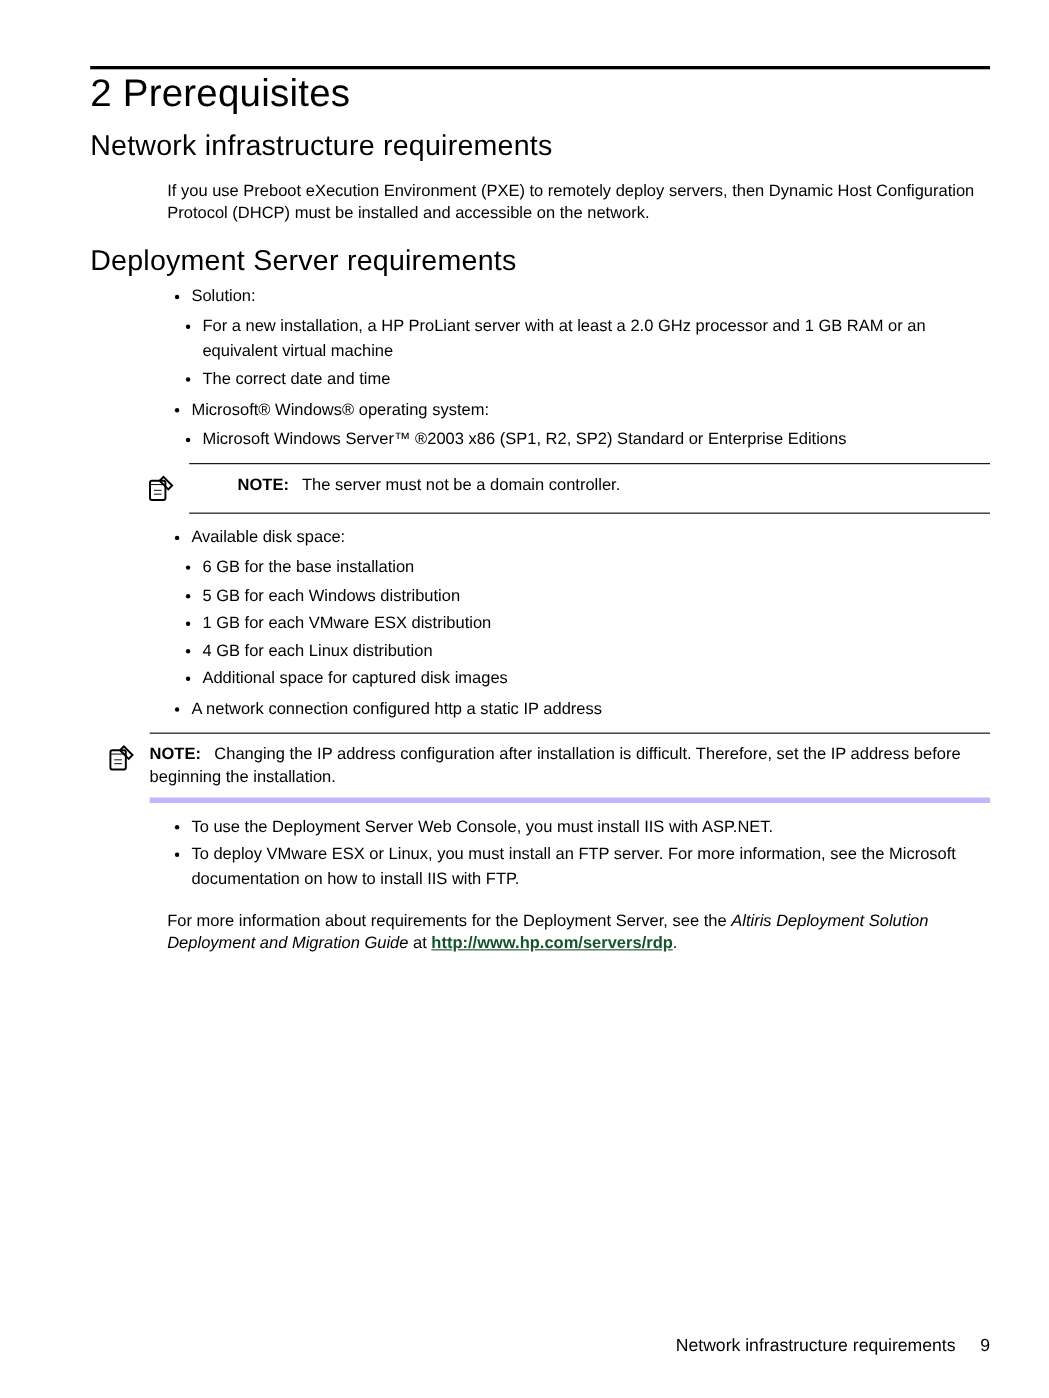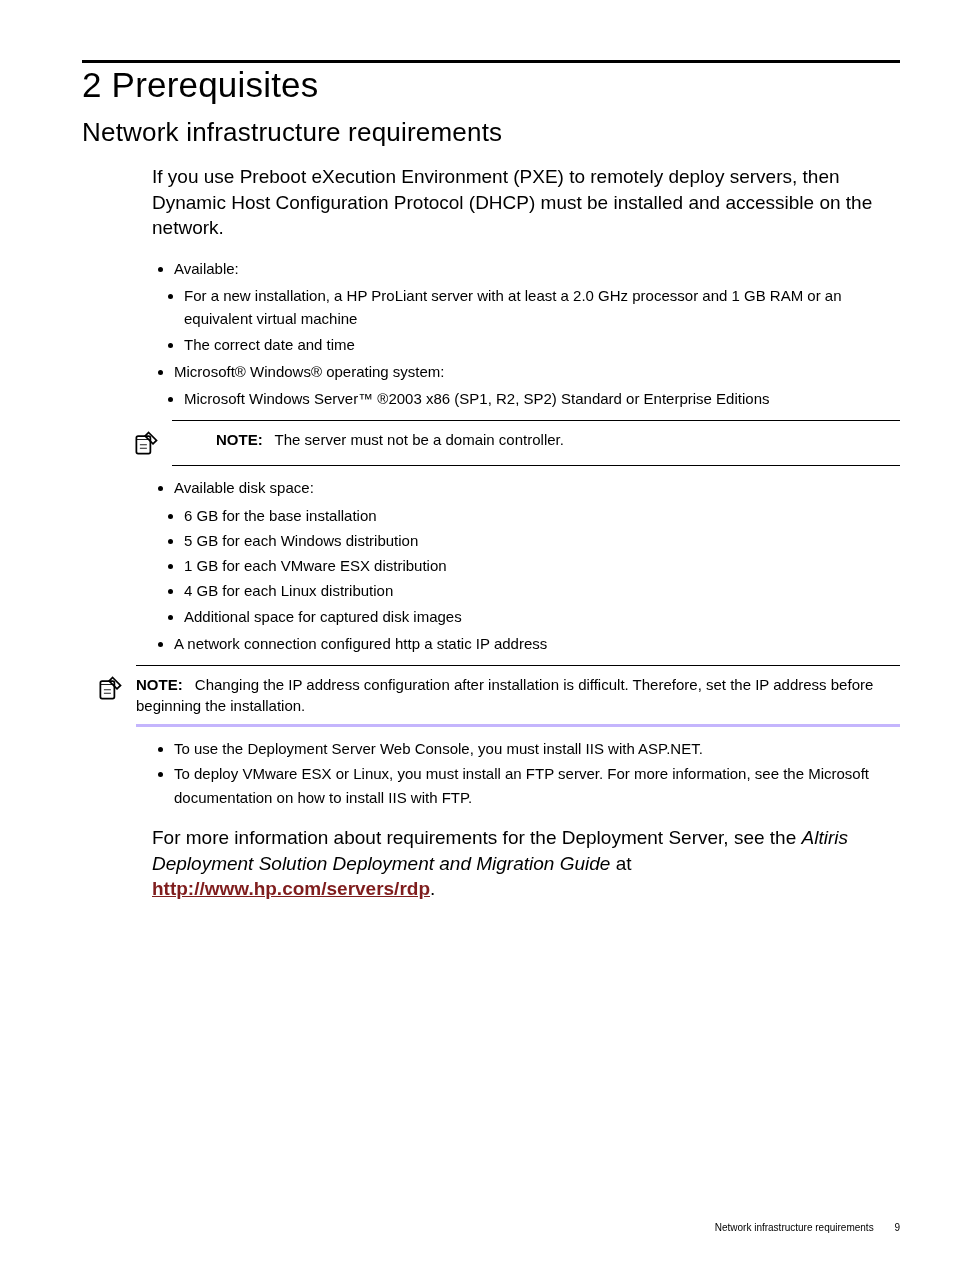--- a/index.html
+++ b/index.html
@@ -29,21 +29,21 @@
   h2 {
     font-size: 26px;
     font-weight: 400;
     margin: 12px 0 6px 0;
     letter-spacing: 0.2px;
   }
   .content-indent {
     margin-left: 70px;
   }
   p {
-    font-size: 19px;
+    font-size: 15px;
     line-height: 1.35;
     margin: 16px 0;
   }
   ul {
     list-style: disc;
     margin: 4px 0;
     padding-left: 0;
   }
   li {
     font-size: 15px;
@@ -59,71 +59,72 @@
     border-top: 1px solid #000;
     border-bottom: 1px solid #000;
     padding: 8px 0;
     gap: 44px;
   }
   .note-box-wide {
     display: flex;
     align-items: flex-start;
     margin: 10px 0 10px 54px;
     border-top: 1px solid #000;
-    border-bottom: 3px solid #c4b5fd;
+    border-bottom: 5px solid #c4b5fd;
     padding: 8px 0;
   }
   .note-icon {
     flex: 0 0 40px;
     margin-left: -40px;
     margin-right: 0px;
   }
   .note-text {
     font-size: 15px;
     line-height: 1.4;
   }
   .note-label {
     font-weight: bold;
     margin-right: 8px;
   }
   .link {
-    color: #7f1d1d;
+    color: #14532d;
     font-weight: bold;
     text-decoration: underline;
   }
   .italic { font-style: italic; }
   .footer {
     position: absolute;
     bottom: 38px;
     right: 54px;
-    font-size: 10px;
+    font-size: 16px;
   }
   .footer .pg {
     display: inline-block;
     margin-left: 18px;
   }
   svg { display: block; }
 </style>
 </head>
 <body>
 
 <div class="page">
 
   <div class="heavy-rule"></div>
   <h1>2 Prerequisites</h1>
 
   <h2>Network infrastructure requirements</h2>
   <div class="content-indent">
     <p>If you use Preboot eXecution Environment (PXE) to remotely deploy servers, then Dynamic Host Configuration Protocol (DHCP) must be installed and accessible on the network.</p>
   </div>
 
+  <h2>Deployment Server requirements</h2>
 
   <div class="content-indent">
     <ul class="lvl1">
-      <li>Available:</li>
+      <li>Solution:</li>
     </ul>
     <ul class="lvl2">
       <li>For a new installation, a HP ProLiant server with at least a 2.0 GHz processor and 1 GB RAM or an equivalent virtual machine</li>
       <li>The correct date and time</li>
     </ul>
     <ul class="lvl1">
       <li>Microsoft® Windows® operating system:</li>
     </ul>
     <ul class="lvl2">
       <li>Microsoft Windows Server™ ®2003 x86 (SP1, R2, SP2) Standard or Enterprise Editions</li>

